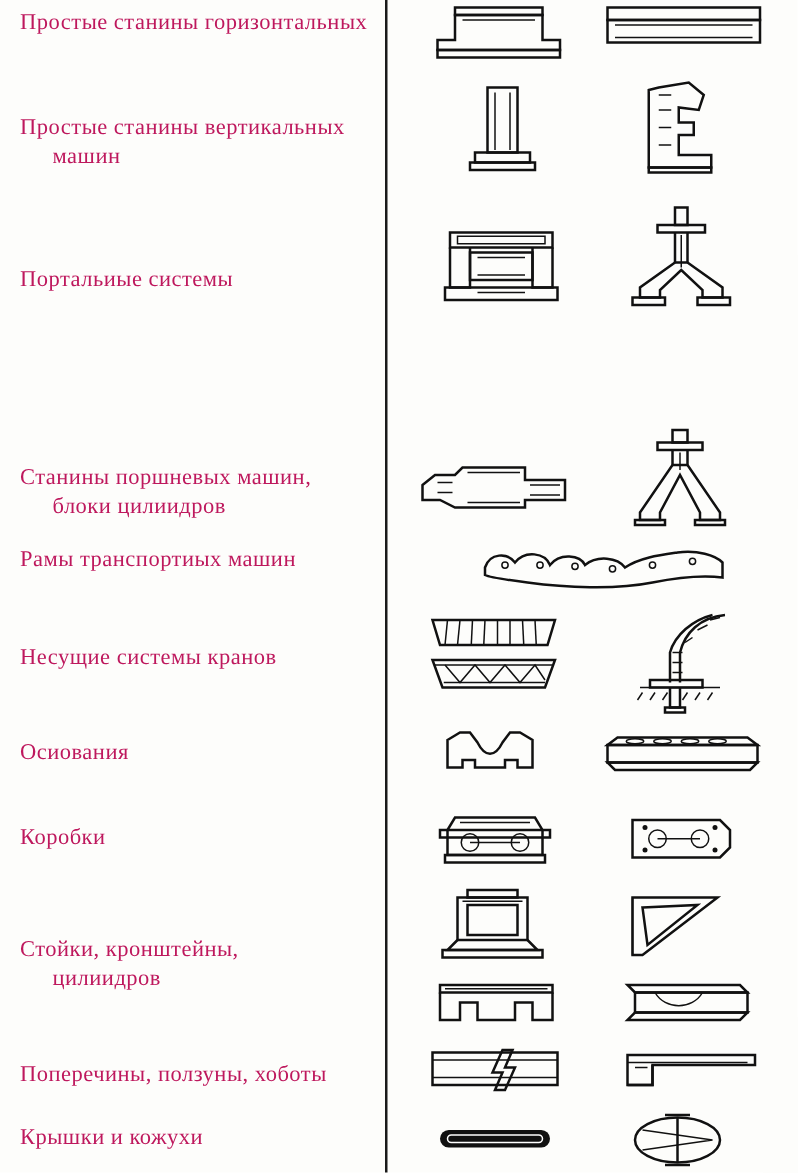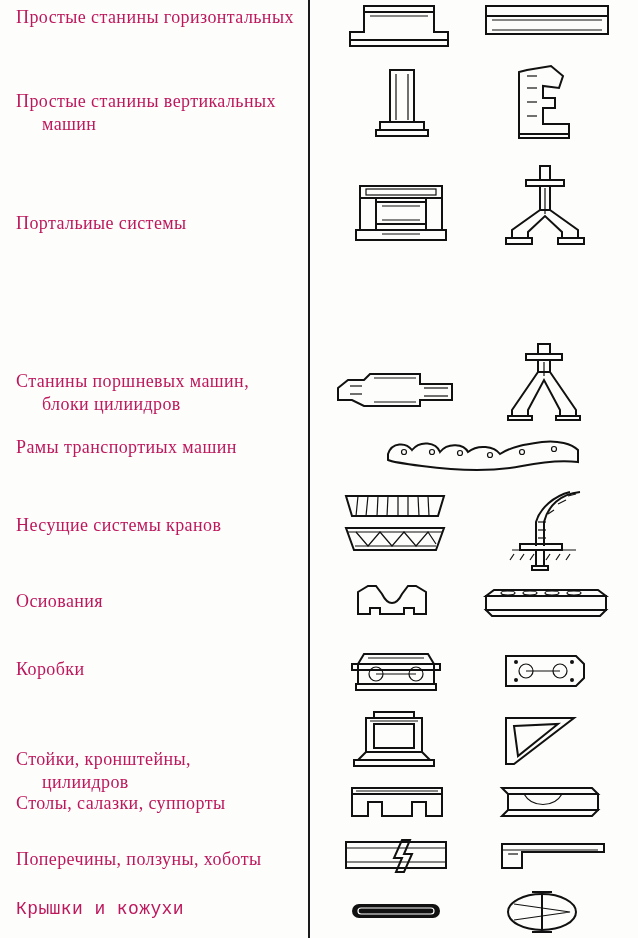--- a/index.html
+++ b/index.html
@@ -331,23 +331,20 @@
         <svg width="80" height="54" viewBox="0 0 80 54">
           <path class="st" d="M4 4 L72 4 L12 50 L4 50 Z"></path>
           <path class="st" d="M12 12 L56 10 L16 42 Z"></path>
           <path class="stt" d="M4 4 L4 50"></path>
         </svg>
       </div>
     </div>
   </div>
 
   <div class="row" style="top:778px;height:54px;">
-    <div class="label" style="top:14px;">
-      <span>Столы, салазки, суппорты</span>
-    </div>
     <div class="figwrap">
       <div class="fig" style="left:36px;top:4px;">
         <svg width="98" height="40" viewBox="0 0 98 40">
           <path class="st" d="M4 6 L94 6 L94 12 L4 12 Z"></path>
           <path class="st" d="M4 12 L4 34 L20 34 L20 20 L34 20 L34 34 L64 34 L64 20 L78 20 L78 34 L94 34 L94 12"></path>
           <path class="stt" d="M8 9 L90 9"></path>
         </svg>
       </div>
       <div class="fig" style="left:186px;top:6px;">
         <svg width="104" height="34" viewBox="0 0 104 34">
@@ -378,21 +375,21 @@
           <path class="st" d="M4 4 L106 4 L106 12 L24 12 L24 28 L4 28 Z"></path>
           <path class="stt" d="M4 10 L100 10"></path>
           <path class="stt" d="M10 14 L20 14"></path>
           <path class="st" d="M4 28 L24 28 L24 12"></path>
         </svg>
       </div>
     </div>
   </div>
 
   <div class="row" style="top:888px;height:50px;">
-    <div class="label" style="top:10px;font-family:Liberation Mono, monospace;">
+    <div class="label" style="top:10px;">
       <span>Крышки и кожухи</span>
     </div>
     <div class="figwrap">
       <div class="fig" style="left:36px;top:10px;">
         <svg width="96" height="26" viewBox="0 0 96 26">
           <rect class="sf" x="4" y="6" width="88" height="14" rx="7"></rect>
           <rect class="stt" x="10" y="10" width="76" height="6" rx="3" style="stroke:#ffffff"></rect>
         </svg>
       </div>
       <div class="fig" style="left:190px;top:2px;">

